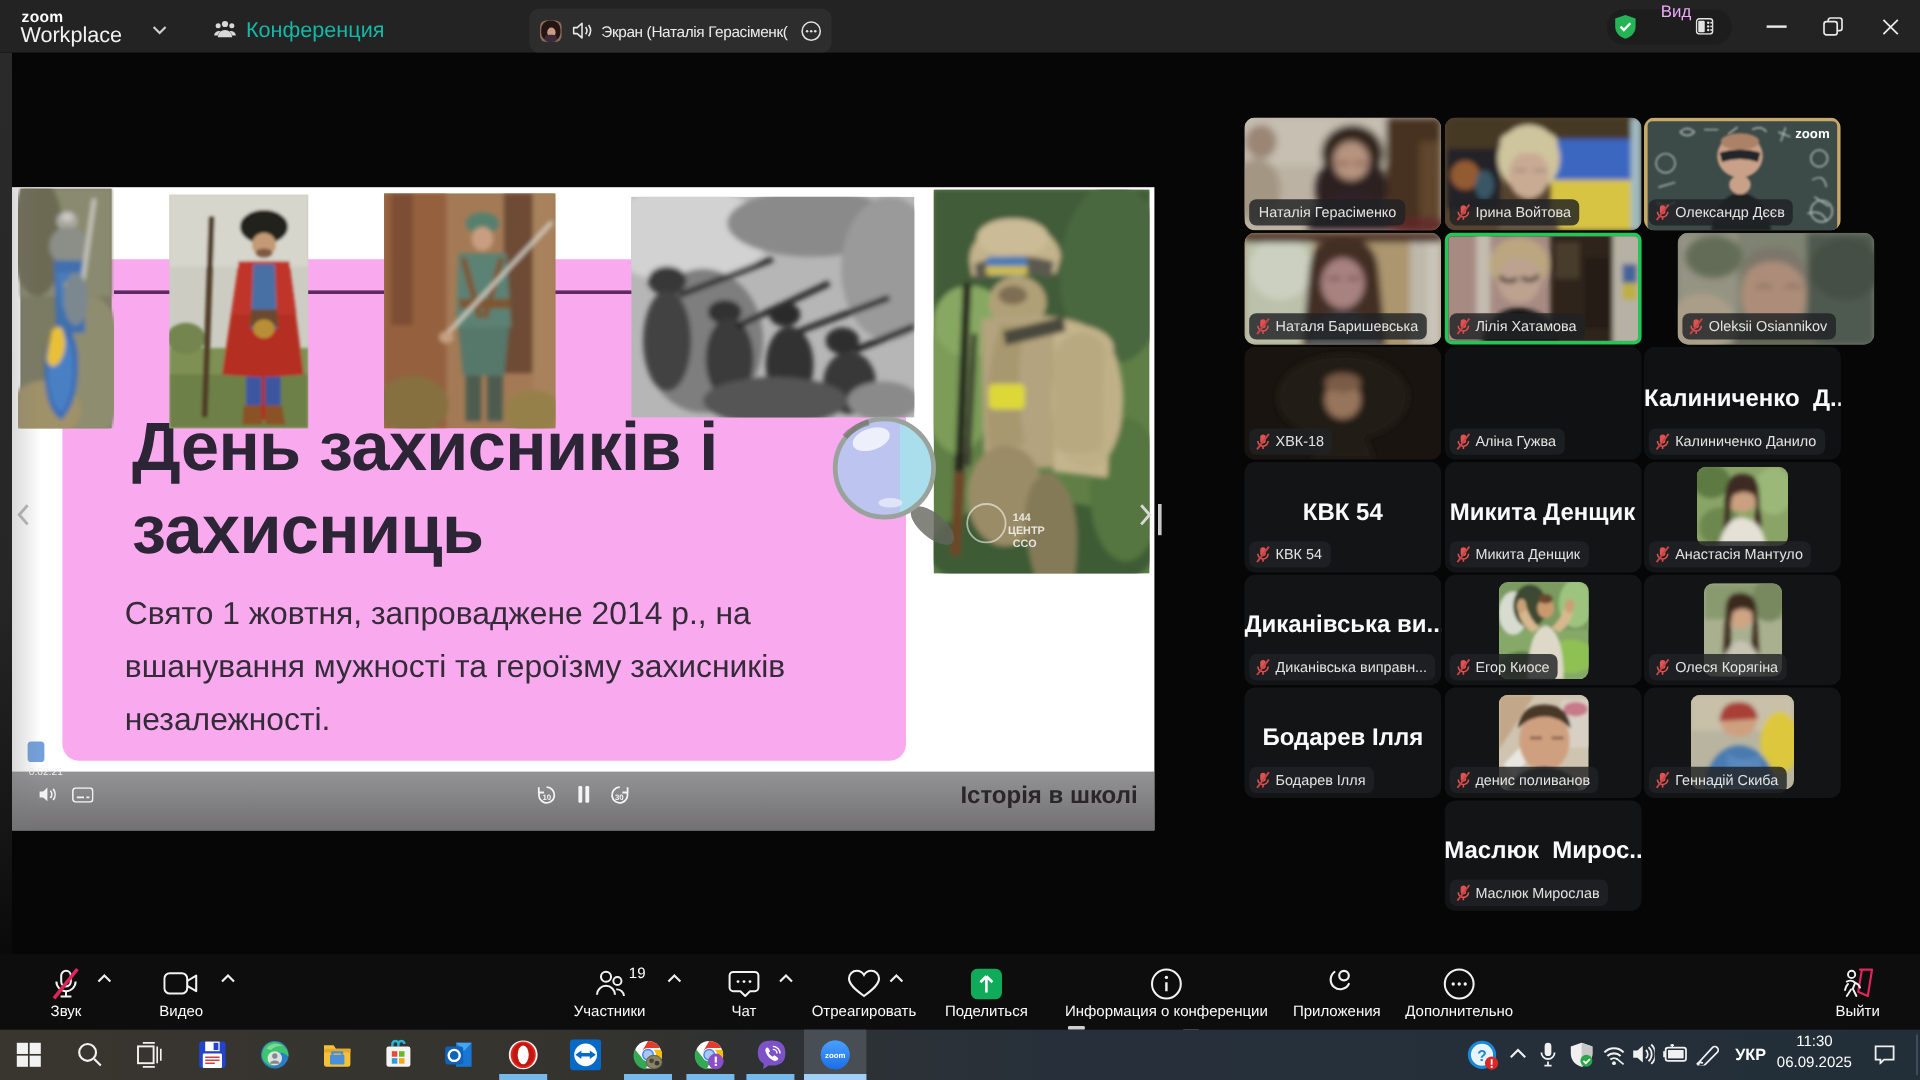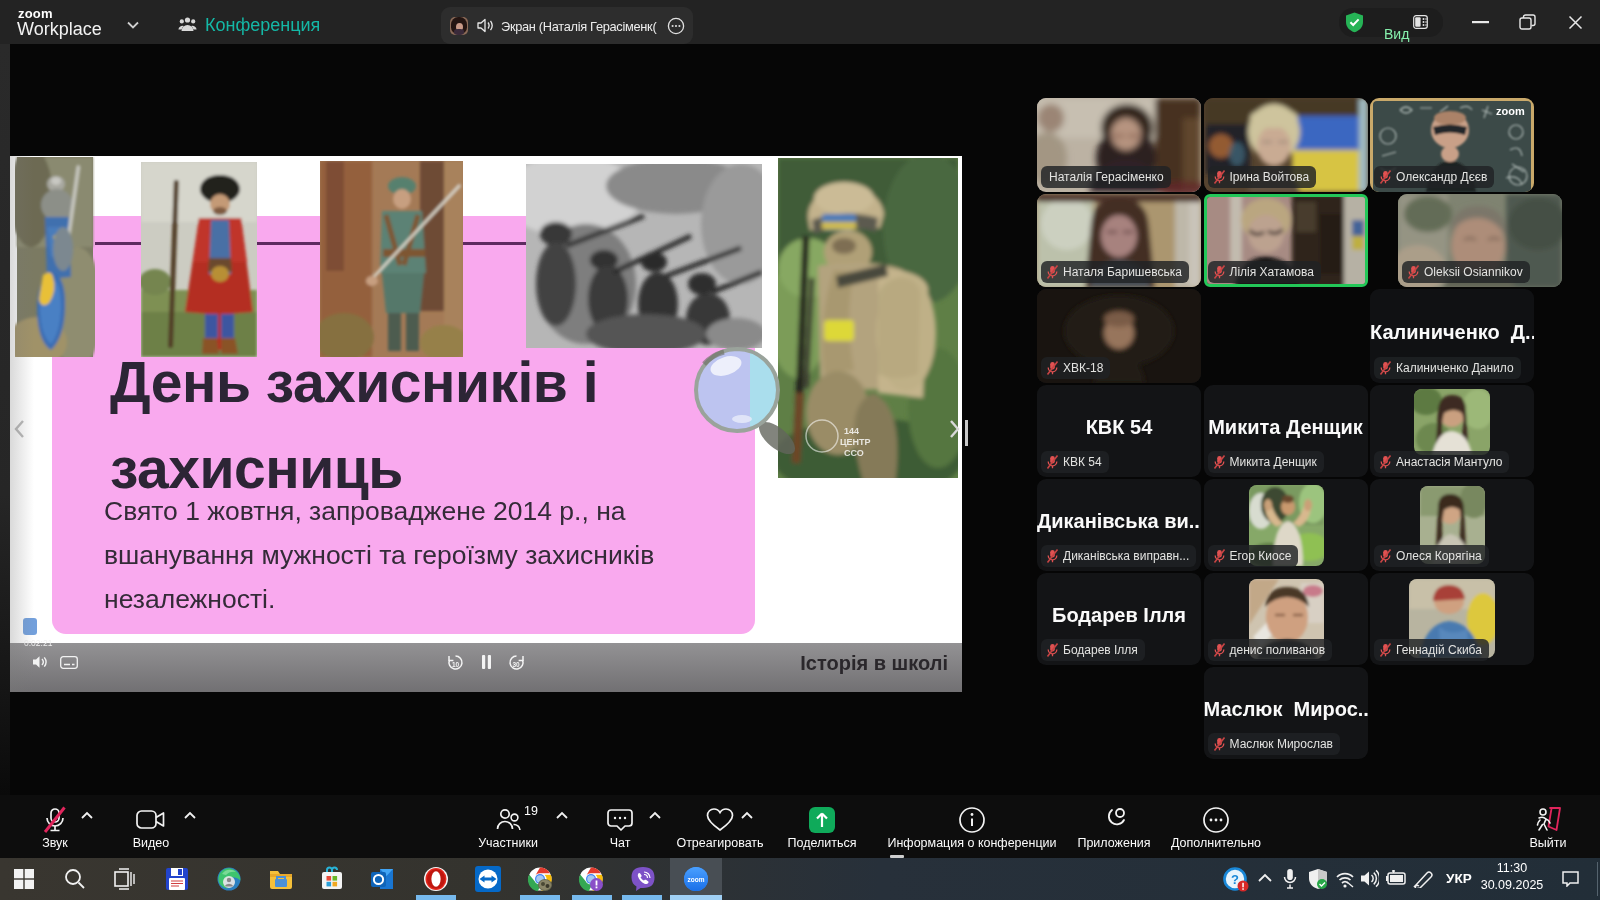--- a/index.html
+++ b/index.html
@@ -11,21 +11,21 @@
   #titlebar { position:absolute; left:0; top:0; width:1600px; height:44px; background:#232323; }
   #titlebar .logo-zoom { position:absolute; left:18px; top:6px; color:#fff; font-size:13px; font-weight:700; letter-spacing:.2px; }
   #titlebar .logo-wp { position:absolute; left:17px; top:19px; color:#f2f2f2; font-size:18px; font-weight:500; }
   #tab-active { position:absolute; left:441px; top:7px; width:252px; height:37px; background:#2d2d2d; border-radius:9px; }
 
   
   #content { position:absolute; left:0; top:44px; width:1600px; height:751px; background:#060606; }
   #slide { position:absolute; left:10px; top:112px; width:952px; height:536px; background:#ffffff; overflow:hidden; }
   #pinkbox { position:absolute; left:42px; top:60px; width:703px; height:418px; background:#f9a9ee; border-radius:14px; }
   #tline { position:absolute; left:85px; top:86px; width:660px; height:3px; background:#5e2a60; }
-  .stitle { position:absolute; left:100px; top:183px; font-size:57px; line-height:86px; font-weight:700; color:#2c2535; letter-spacing:-0.5px; }
+  .stitle { position:absolute; left:100px; top:183px; font-size:57px; line-height:69px; font-weight:700; color:#2c2535; letter-spacing:-0.5px; }
   .ssub { position:absolute; left:94px; top:333px; font-size:26.5px; line-height:44px; color:#342b38; }
   #ctrlbar { position:absolute; left:0; top:487px; width:952px; height:49px; background:linear-gradient(rgba(40,38,42,.5),rgba(40,38,42,.66)); }
   #histext { position:absolute; left:598px; top:496px; width:340px; text-align:right; font-size:20px; font-weight:700; color:#2a272b; }
 
   
   .tile { position:absolute; width:164px; height:93.5px; background:#131518; border-radius:9px; overflow:hidden; }
   .tile > svg { position:absolute; left:0; top:0; }
   .nlabel { position:absolute; left:4px; bottom:4px; height:22px; background:rgba(32,34,36,.82); border-radius:6px; color:#e3e3e1; font-size:12px; line-height:22px; padding:0 7px 0 5px; white-space:nowrap; display:flex; align-items:center; gap:4px; }
   .nlabel.nomic { padding-left:8px; }
   .bigname { position:absolute; left:0; top:31px; width:100%; text-align:center; color:#fafafa; font-size:20px; font-weight:700; white-space:nowrap; }
@@ -78,21 +78,21 @@
       <circle cx="5.6" cy="9" r="1.05" fill="#e0e0e0"></circle>
       <circle cx="9" cy="9" r="1.05" fill="#e0e0e0"></circle>
       <circle cx="12.4" cy="9" r="1.05" fill="#e0e0e0"></circle>
     </svg>
 
   <div class="abs" style="left:1339px;top:8px;width:104px;height:29px;background:#1d1d1d;border-radius:14px;"></div>
   <svg class="abs" style="left:1345px;top:12px" width="19" height="21" viewBox="0 0 19 21">
       <path d="M9.5 0.5 L18 3.5 V10 c0 5.5 -4 8.8 -8.5 10.3 C5 18.8 1 15.5 1 10 V3.5 Z" fill="#26b356"></path>
       <path d="M5.4 10.2 l2.8 2.8 l5.4 -5.6" stroke="#fff" stroke-width="2" fill="none"></path>
     </svg>
-  <div class="abs" style="left:1384px;top:26px;font-size:14px;color:#86efac;">Вид</div>
+  <div class="abs" style="left:1384px;top:1px;font-size:14px;color:#f0abfc;">Вид</div>
   <svg class="abs" style="left:1413px;top:15px" width="15" height="14" viewBox="0 0 15 14">
       <rect x="0.7" y="0.7" width="13.6" height="12.6" rx="2.4" stroke="#e4e4e4" stroke-width="1.2" fill="none"></rect>
       <rect x="2.2" y="2.2" width="5.4" height="9.6" rx="1" fill="#e4e4e4"></rect>
       <circle cx="10.5" cy="4" r="1" fill="#e4e4e4"></circle>
       <circle cx="13" cy="4" r="0.8" fill="#e4e4e4"></circle>
       <circle cx="10.5" cy="7" r="1" fill="#e4e4e4"></circle>
       <circle cx="13" cy="7" r="0.8" fill="#e4e4e4"></circle>
       <circle cx="10.5" cy="10" r="1" fill="#e4e4e4"></circle>
       <circle cx="13" cy="10" r="0.8" fill="#e4e4e4"></circle>
     </svg>
@@ -507,20 +507,28 @@
         <path d="M56 94 Q62 68 82 66 Q104 68 108 94 Z" fill="#241a12"></path>
       </g>
     </svg>
     <div class="nlabel"><svg width="13" height="14" viewBox="0 0 13 14">
           <rect x="4.2" y="1" width="4.6" height="7.5" rx="2.3" fill="#e05252"></rect>
           <path d="M2.2 6.5 a4.3 4.3 0 0 0 8.6 0" stroke="#e05252" stroke-width="1.3" fill="none"></path>
           <path d="M6.5 11 v2.2" stroke="#e05252" stroke-width="1.3"></path>
           <path d="M11.5 0.5 L1.5 13.5" stroke="#c84444" stroke-width="1.6"></path>
         </svg>ХВК-18</div>
   </div>
+  <div class="tile" style="left:1203.5px;top:245px;background:#101113;">
+    <div class="nlabel"><svg width="13" height="14" viewBox="0 0 13 14">
+          <rect x="4.2" y="1" width="4.6" height="7.5" rx="2.3" fill="#e05252"></rect>
+          <path d="M2.2 6.5 a4.3 4.3 0 0 0 8.6 0" stroke="#e05252" stroke-width="1.3" fill="none"></path>
+          <path d="M6.5 11 v2.2" stroke="#e05252" stroke-width="1.3"></path>
+          <path d="M11.5 0.5 L1.5 13.5" stroke="#c84444" stroke-width="1.6"></path>
+        </svg>Аліна Гужва</div>
+  </div>
   <div class="tile" style="left:1370px;top:245px;background:#101113;">
     <div class="bigname" style="top:32px;">Калиниченко&nbsp; Д...</div>
     <div class="nlabel"><svg width="13" height="14" viewBox="0 0 13 14">
           <rect x="4.2" y="1" width="4.6" height="7.5" rx="2.3" fill="#e05252"></rect>
           <path d="M2.2 6.5 a4.3 4.3 0 0 0 8.6 0" stroke="#e05252" stroke-width="1.3" fill="none"></path>
           <path d="M6.5 11 v2.2" stroke="#e05252" stroke-width="1.3"></path>
           <path d="M11.5 0.5 L1.5 13.5" stroke="#c84444" stroke-width="1.6"></path>
         </svg>Калиниченко Данило</div>
   </div>
 
@@ -982,17 +990,17 @@
       <rect x="5" y="5" width="13" height="7" fill="#f0f0f0"></rect>
       <rect x="1" y="6" width="2" height="5" fill="#f0f0f0"></rect>
       <path d="M7 1 l3 0 M8.5 0 v3" stroke="#f0f0f0" stroke-width="1.3"></path>
     </svg>
   <svg class="abs" style="left:1413px;top:11px" width="22" height="19" viewBox="0 0 22 19">
       <path d="M3 16 L14 4 a2.6 2.6 0 0 1 4 4 L7 19 l-5 1 z" stroke="#f0f0f0" stroke-width="1.5" fill="none"></path>
       <path d="M1 18 q2 -3 5 -1" stroke="#f0f0f0" stroke-width="1.5" fill="none"></path>
     </svg>
   <div class="abs" style="left:1446px;top:13px;font-size:13.5px;font-weight:700;color:#fff;">УКР</div>
   <div class="abs" style="left:1484px;top:3px;width:56px;text-align:center;font-size:12.5px;color:#fff;">11:30</div>
-  <div class="abs" style="left:1477px;top:20px;width:70px;text-align:center;font-size:12.5px;color:#fff;">30.09.2025</div>
+  <div class="abs" style="left:1477px;top:20px;width:70px;text-align:center;font-size:12.5px;color:#fff;">06.09.2025</div>
   <svg class="abs" style="left:1561px;top:12px" width="19" height="17" viewBox="0 0 19 17">
       <path d="M2 2 h15 v11 h-8 l-3 3 v-3 H2 z" stroke="#f0f0f0" stroke-width="1.5" fill="none"></path>
     </svg>
 </div>
 
 </body></html>

